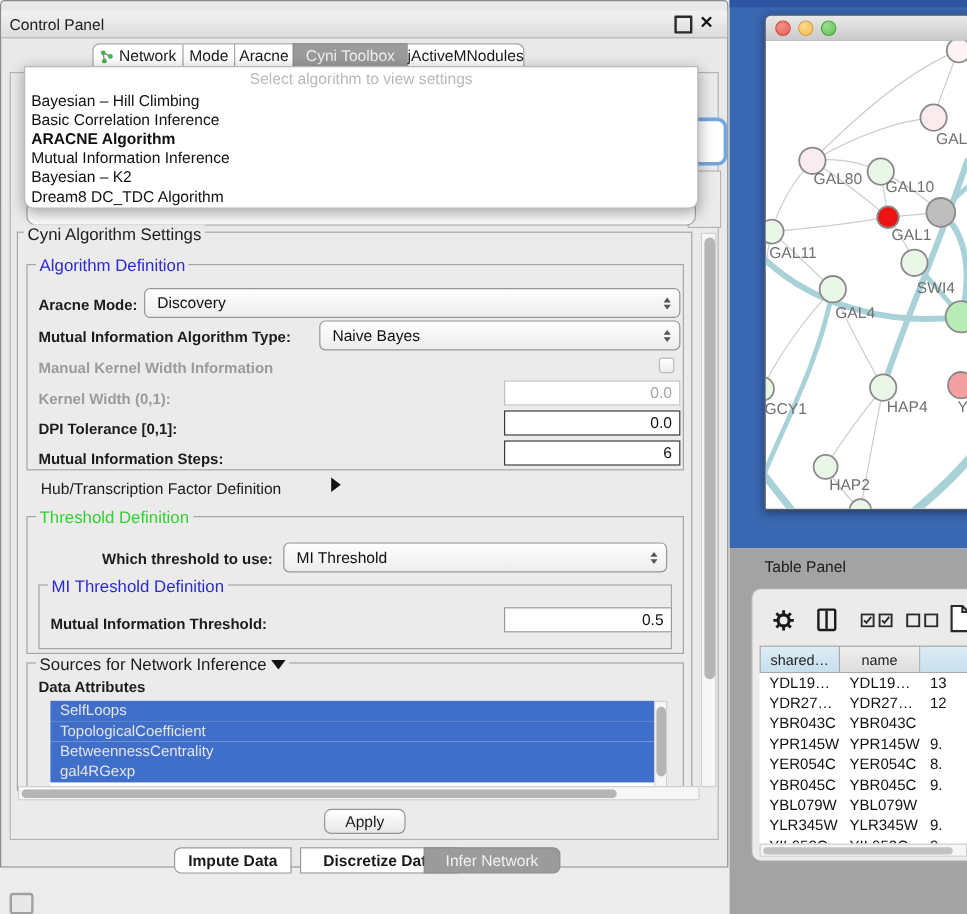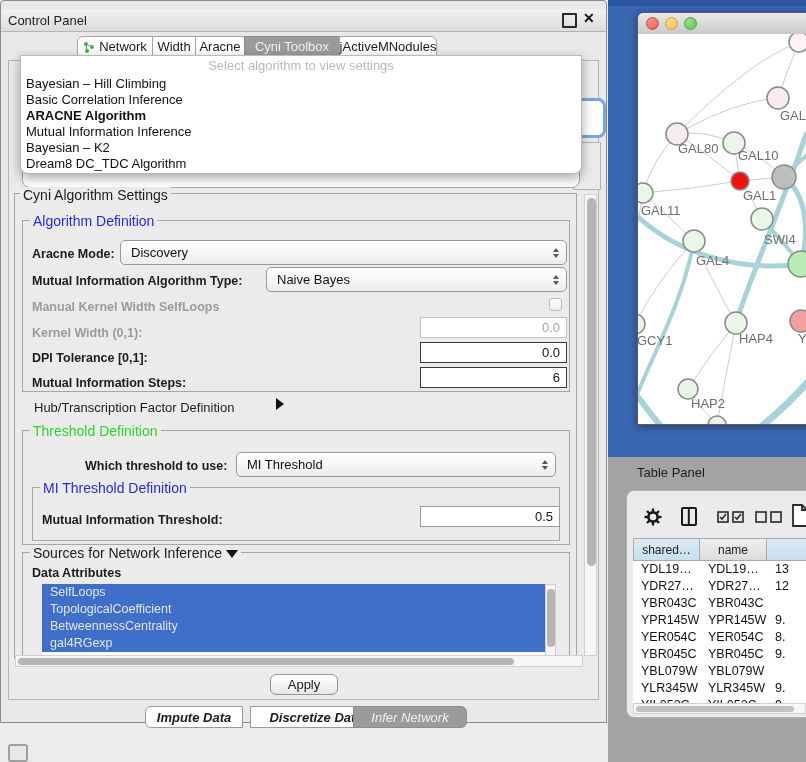--- a/index.html
+++ b/index.html
@@ -55,21 +55,21 @@
   .attr-list{left:42px;top:584px;width:503px;height:72px;background:#fff;z-index:11;}
   .attr-item{height:17px;line-height:17px;background:#3f6fc8;color:#e5e5e5;font-size:12.5px;padding-left:8px;}
   
   .sb-track-v{background:#f6f6f6;border:1px solid #d0d0d0;box-sizing:border-box;}
   .sb-thumb{background:#b5b5b5;border-radius:5px;}
   .sb-track-h{background:#f6f6f6;border:1px solid #d0d0d0;box-sizing:border-box;}
   
   .btn{background:linear-gradient(#ffffff,#e7e7e7);border:1px solid #969696;border-radius:6px;
        font-size:13px;color:#1a1a1a;display:flex;align-items:center;justify-content:center;box-sizing:border-box;}
   .btab{top:706px;height:22px;background:#fff;border:1px solid #9a9a9a;box-sizing:border-box;font-size:13px;
-        font-weight:bold;color:#1a1a1a;display:flex;align-items:center;justify-content:center;font-style:italic;}
+        font-weight:bold;color:#1a1a1a;display:flex;align-items:center;justify-content:center;}
   .btab.sel{background:#9b9b9b;color:#f0f0f0;border-color:#8d8d8d;font-weight:normal;}
   
   .desktop{left:608px;top:0;width:198px;height:457px;background:#3a67b2;}
   .desktop-strip{left:608px;top:0;width:198px;height:6px;background:#2e55a2;}
   .net-window{left:637px;top:12px;width:190px;height:413px;border:1px solid #5c5c5c;border-radius:6px 6px 0 0;
               overflow:hidden;box-shadow:0 2px 8px rgba(0,0,0,.4);box-sizing:border-box;}
   .net-titlebar{left:0;top:0;width:190px;height:21px;background:linear-gradient(#e9e9e9,#c9c9c9);border-bottom:1px solid #9a9a9a;}
   .light{width:13px;height:13px;border-radius:50%;top:3.5px;box-sizing:border-box;}
   .net-canvas{left:0;top:21px;width:190px;height:391px;background:#fff;}
   .node-label{font:13px "Liberation Sans",sans-serif;fill:#6f6f6f;}
@@ -100,21 +100,21 @@
     <svg width="12" height="12" viewBox="0 0 12 12">
       <line x1="3" y1="3" x2="9" y2="6" stroke="#777" stroke-width="1"></line>
       <line x1="3" y1="3" x2="4" y2="10" stroke="#777" stroke-width="1"></line>
       <circle cx="3" cy="3" r="2" fill="#49b04f"></circle>
         <circle cx="9" cy="6" r="2" fill="#49b04f"></circle>
         <circle cx="4" cy="10" r="2" fill="#49b04f"></circle>
     </svg>
     <span>Network</span>
   </div>
   <div class="abs tab" style="left:152px;width:44px;">
-    <span>Width</span>
+    <span>Mode</span>
   </div>
   <div class="abs tab" style="left:195px;width:50px;">
     <span>Aracne</span>
   </div>
   <div class="abs tab sel" style="left:244px;width:96px;">
     <span>Cyni Toolbox</span>
   </div>
   <div class="abs tab" style="left:339px;width:98px;border-radius:0 6px 0 0;">
     <span>jActiveMNodules</span>
   </div>
@@ -142,21 +142,21 @@
 
   <div class="abs lbl" style="left:32px;top:274px;z-index:11;">Mutual Information Algorithm Type:</div>
   <div class="abs combo" style="left:266px;top:267px;width:301px;height:25px;z-index:11;">
     <span>Naive Bayes</span>
     <span class="stepper">
         <span class="tri-up"></span>
         <span class="tri-dn"></span>
       </span>
   </div>
 
-  <div class="abs lbl-dis" style="left:32px;top:300px;z-index:11;">Manual Kernel Width SelfLoops</div>
+  <div class="abs lbl-dis" style="left:32px;top:300px;z-index:11;">Manual Kernel Width Information</div>
   <div class="abs checkbox" style="left:549px;top:298px;z-index:11;"></div>
 
   <div class="abs lbl-dis" style="left:32px;top:326px;z-index:11;">Kernel Width (0,1):</div>
   <input class="abs field dis" style="left: 420px; top: 317px; width: 147px; height: 21px; z-index: 11;" readonly="" value="0.0">
 
   <div class="abs lbl" style="left:32px;top:351px;z-index:11;">DPI Tolerance [0,1]:</div>
   <input class="abs field strong" style="left: 420px; top: 342px; width: 147px; height: 21px; z-index: 11;" readonly="" value="0.0">
 
   <div class="abs lbl" style="left:32px;top:376px;z-index:11;">Mutual Information Steps:</div>
   <input class="abs field strong" style="left: 420px; top: 367px; width: 147px; height: 21px; z-index: 11;" readonly="" value="6">

